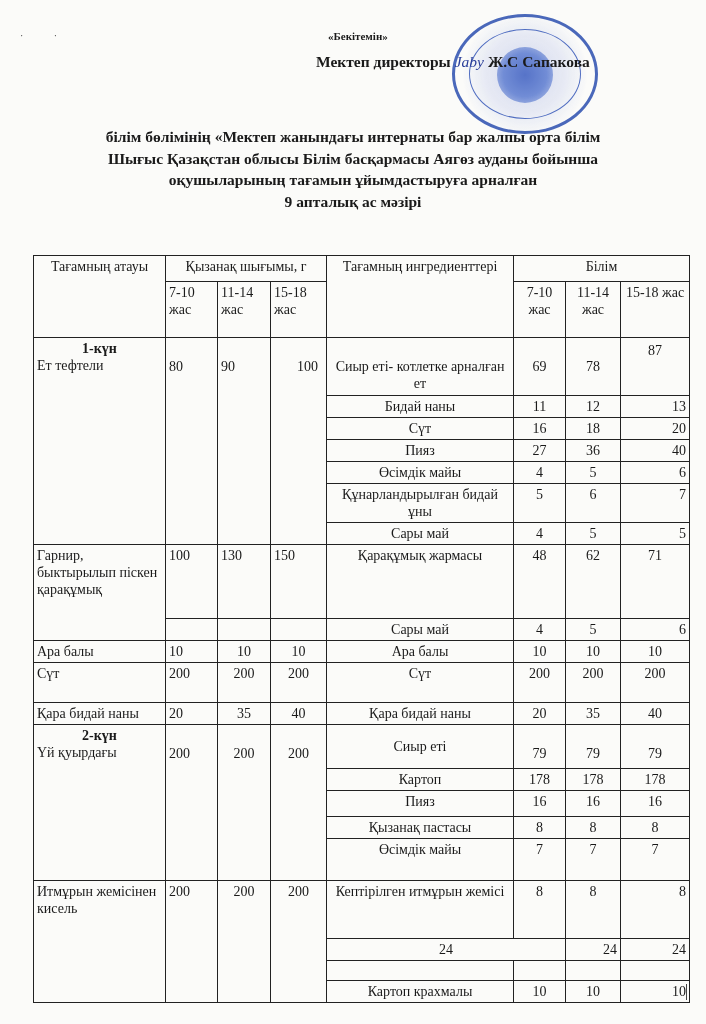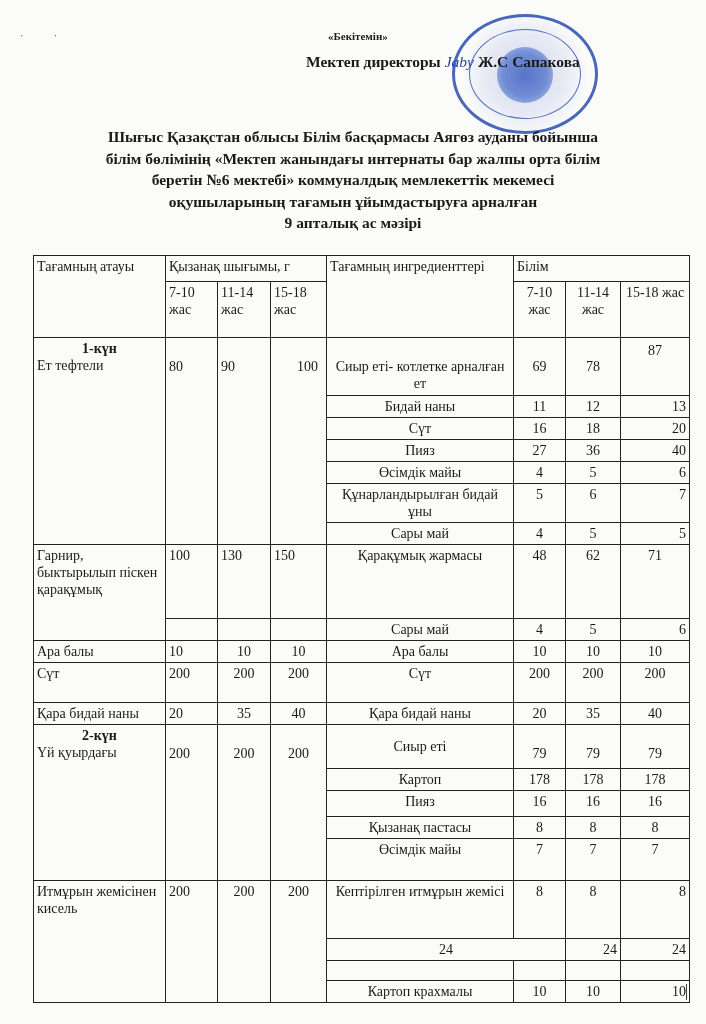--- a/index.html
+++ b/index.html
@@ -2,36 +2,36 @@
 <html><head>
 <meta charset="utf-8">
 <style>
   html, body { margin: 0; padding: 0; }
   body {
     width: 706px; height: 1024px; background: #fbfbf9; position: relative; overflow: hidden;
     font-family: "Liberation Serif", "DejaVu Serif", serif; color: #1a1a1a;
   }
   .specks { position: absolute; left: 20px; top: 30px; font-size: 10px; color: #444; letter-spacing: 14px; }
   .approve { position: absolute; left: 328px; top: 30px; font-weight: bold; font-size: 11px; }
-  .director { position: absolute; left: 306px; top: 53px; font-weight: bold; font-size: 15.5px; white-space: nowrap; }
+  .director { position: absolute; left: 316px; top: 53px; font-weight: bold; font-size: 15.5px; white-space: nowrap; }
   .director .sig { font-style: italic; font-weight: normal; color: #2b3f9a; margin: 0 4px; }
   .stamp {
     position: absolute; left: 452px; top: 14px; width: 146px; height: 120px; border-radius: 50%;
     border: 3px solid #2c4fb0; box-sizing: border-box; opacity: 0.85;
     background: radial-gradient(circle, rgba(60,90,200,0.25) 0%, rgba(60,90,200,0.12) 45%, rgba(255,255,255,0) 70%);
   }
   .stamp .inner { position: absolute; left: 14px; top: 12px; right: 14px; bottom: 12px; border-radius: 50%; border: 1.5px solid #3456b8; }
   .stamp .emblem { position: absolute; left: 42px; top: 30px; width: 56px; height: 56px; border-radius: 50%; background: radial-gradient(circle,#3a5cc0 0%,#5a7ad0 55%,rgba(90,122,208,0.3) 100%); }
   .title { position: absolute; left: 0; width: 706px; top: 126px; text-align: center; font-weight: bold; font-size: 15.5px; line-height: 21.5px; }
   table.menu {
     position: absolute; left: 33px; top: 255px; width: 656px; border-collapse: collapse; table-layout: fixed;
     font-size: 14px;
   }
   table.menu td { border: 1px solid #222; vertical-align: top; padding: 2px 3px; line-height: 17px; }
-  table.menu .hdr td { text-align: left; }
+  table.menu .hdr td { text-align: center; }
   .c { text-align: center; }
   .r { text-align: right; }
   .bold { font-weight: bold; text-align: center; }
   .mark { position: absolute; left: 686px; top: 984px; width: 1px; height: 16px; background: #444; }
 </style>
 </head>
 <body>
 
 <div class="specks">· ·</div>
 
@@ -39,23 +39,22 @@
   <div class="inner"></div>
   <div class="emblem"></div>
 </div>
 
 <div class="approve">«Бекітемін»</div>
 <div class="director">
   <span>Мектеп директоры</span><span class="sig">Jaby</span><span>Ж.С Сапакова</span>
 </div>
 
 <div class="title">
+  <div>білім бөлімінің «Мектеп жанындағы интернаты бар жалпы орта білім</div>
   <div>Шығыс Қазақстан облысы Білім басқармасы Аягөз ауданы бойынша</div>
-  <div>білім бөлімінің «Мектеп жанындағы интернаты бар жалпы орта білім</div>
-  <div>беретін №6 мектебі» коммуналдық мемлекеттік мекемесі</div>
   <div>оқушыларының тағамын ұйымдастыруға арналған</div>
   <div>9 апталық ас мәзірі</div>
 </div>
 
 <table class="menu">
   <colgroup>
     <col style="width:132px">
       <col style="width:52px">
       <col style="width:53px">
       <col style="width:56px">

